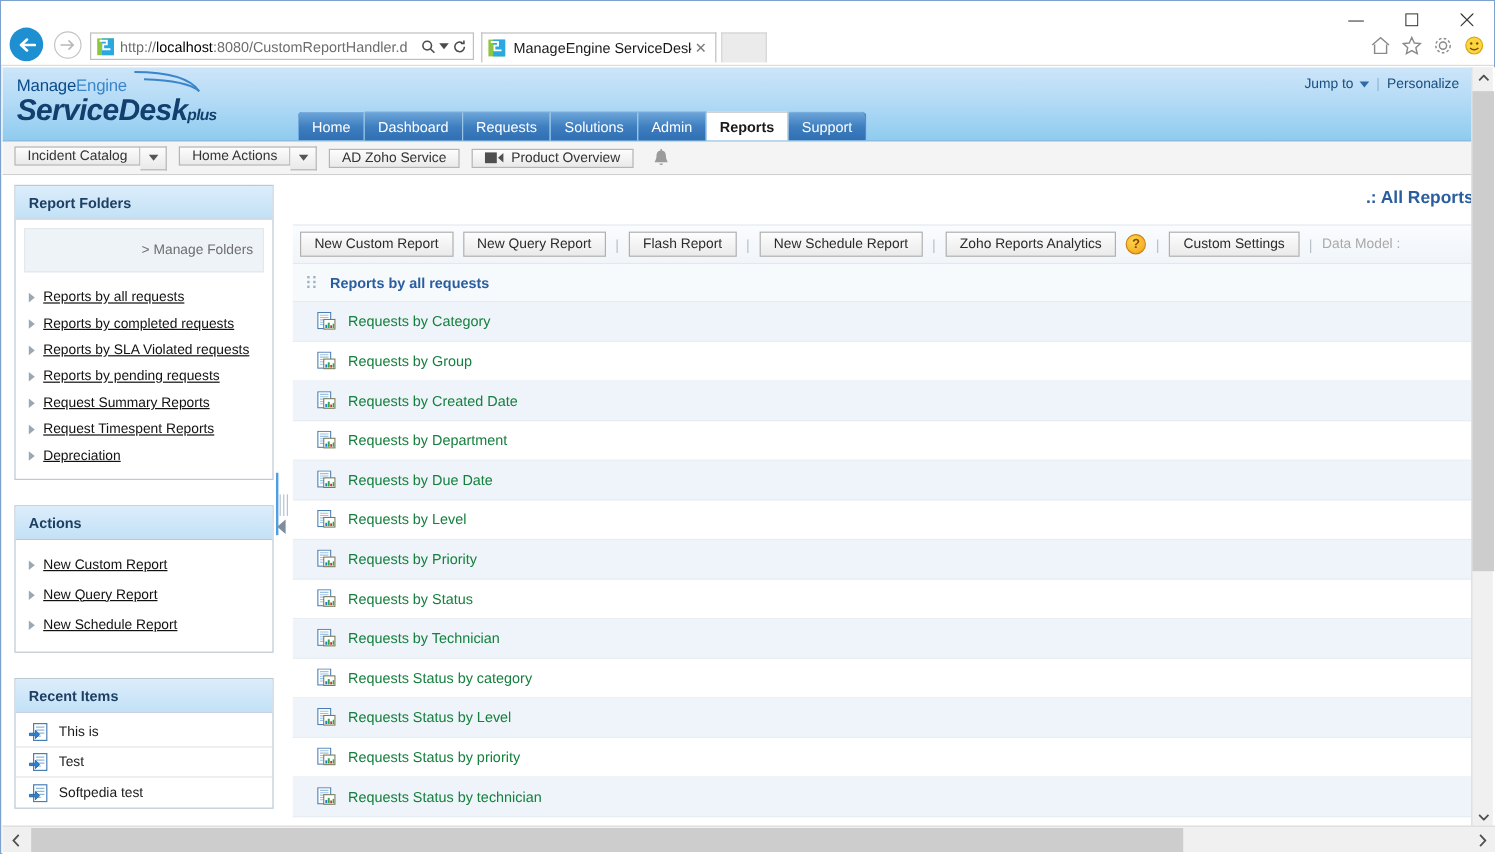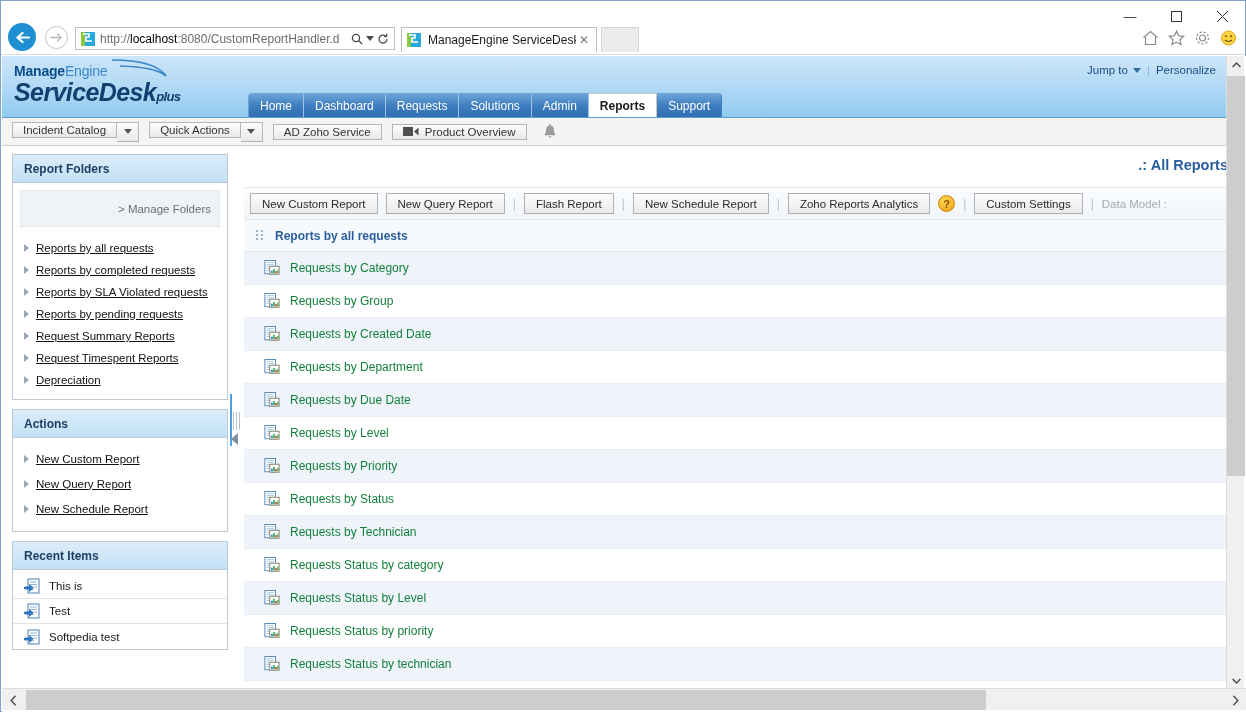--- a/index.html
+++ b/index.html
@@ -91,21 +91,21 @@
   }
 
   
   .me-header {
     position: relative; height: 62px;
     background: linear-gradient(to bottom, #cde5f9 0%, #b4dbf6 45%, #8fcbef 100%);
     border-bottom: 1px solid #5f9fd0;
   }
   .me-logo { position: absolute; left: 12px; top: 8px; }
   .logo-l1 { font-size: 14px; letter-spacing: -0.2px; line-height: 15px; }
-  .logo-l1 .b1 { color: #0a4b8c; font-weight: bold; }
+  .logo-l1 .b1 { color: #0a4b8c; font-weight: normal; }
   .logo-l1 .b2 { color: #3a86c8; }
   .logo-l2 { font-size: 25px; font-weight: bold; font-style: italic; color: #123f6e; line-height: 26px; letter-spacing: -0.6px; }
   .logo-plus { font-size: 13px; font-style: italic; color: #123f6e; font-weight: bold; }
   .logo-swoosh { position: absolute; left: 108px; top: 2px; }
 
   .jump-area {
     position: absolute; right: 12px; top: 8px;
     display: flex; align-items: center; gap: 6px; font-size: 11.5px; color: #1a4d80;
   }
   .jump-to { display: flex; align-items: center; gap: 5px; }
@@ -162,21 +162,21 @@
   .watermark {
     position: absolute; left: 258px; top: 38px;
     font-size: 53px; font-weight: bold; letter-spacing: 7px;
     color: rgba(0,0,0,0.045); pointer-events: none; user-select: none;
     font-family: "Liberation Sans", sans-serif;
   }
 
   
   .left-col { position: absolute; left: 10px; top: 8px; width: 216px; }
   .panel {
-    border: 1px solid #bcc8d4; background: #fff; margin-bottom: 9px;
+    border: 1px solid #bcc8d4; background: #fff; margin-bottom: 21px;
   }
   .panel-head {
     height: 28px; display: flex; align-items: center; padding-left: 11px;
     font-size: 12px; font-weight: bold; color: #1d3f63;
     background: linear-gradient(to bottom, #dcedfb 0%, #c2e1f6 100%);
     border-bottom: 1px solid #bcc8d4;
   }
   .manage-folders {
     margin: 7px 7px 4px 7px; height: 37px;
     background: #eef3f8; border: 1px solid #e2e8ee;
@@ -426,21 +426,21 @@
       </div>
 
       <div class="me-toolbar">
         <div class="tb-split">
           <div class="tb-btn">Incident Catalog</div>
           <div class="tb-arrow">
               <span class="caret-down"></span>
             </div>
         </div>
         <div class="tb-split">
-          <div class="tb-btn">Quick Actions</div>
+          <div class="tb-btn">Home Actions</div>
           <div class="tb-arrow">
               <span class="caret-down"></span>
             </div>
         </div>
         <div class="tb-btn">AD Zoho Service</div>
         <div class="tb-btn">
           <svg width="16" height="11" viewBox="0 0 16 11" style="margin-right:6px">
             <rect x="0" y="1" width="10" height="9" fill="#4f4f4f"></rect>
             <path d="M11 5.5 L15.5 1.5 V9.5 Z" fill="#4f4f4f"></path>
           </svg>

